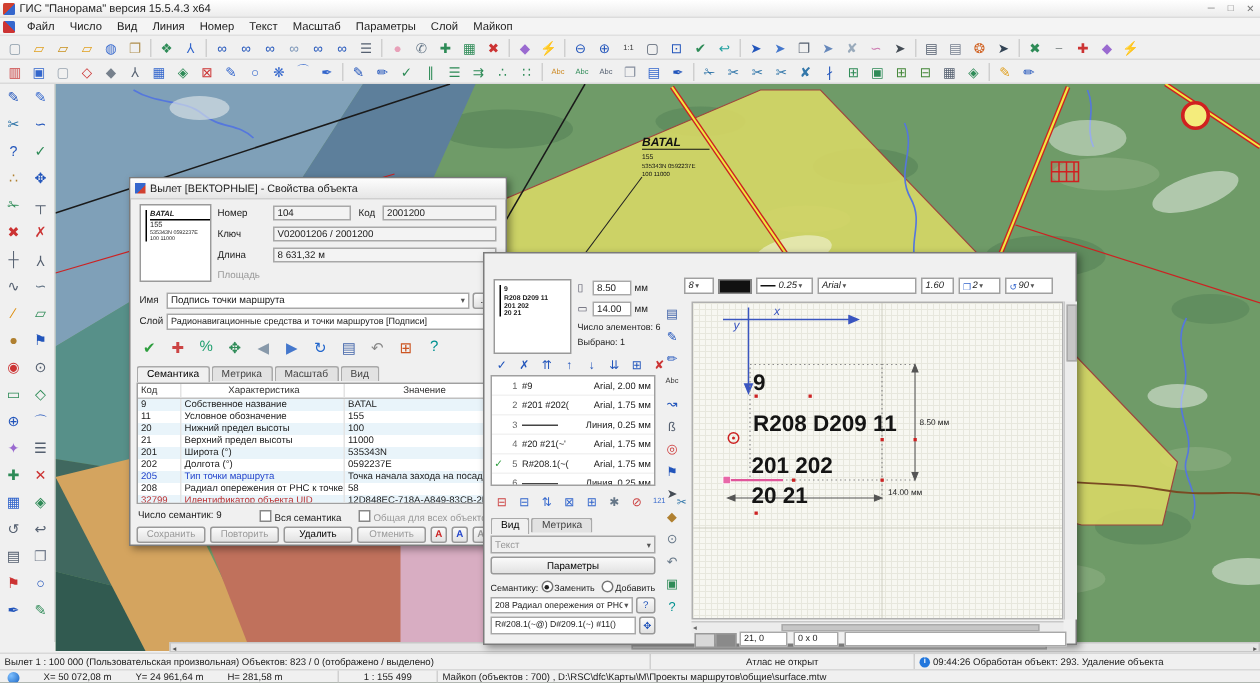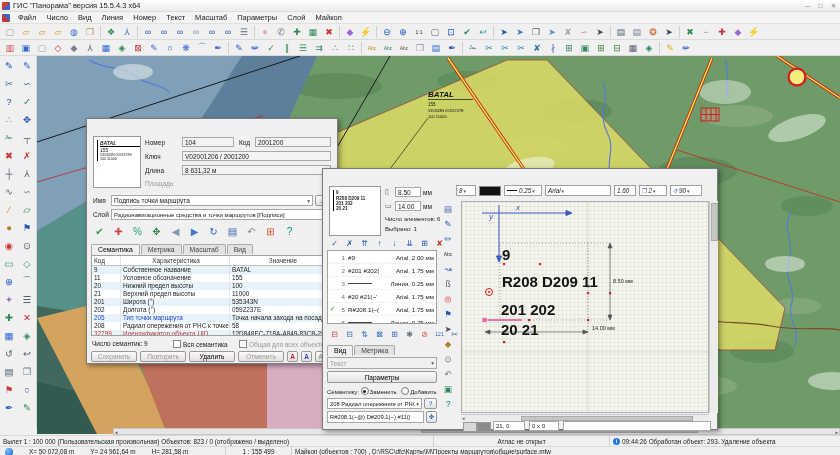--- a/index.html
+++ b/index.html
@@ -361,20 +361,24 @@
         <text x="391" y="41" font-size="8" font-weight="bold" font-style="italic">BATAL</text>
         <line x1="391" y1="43.5" x2="436" y2="43.5" stroke="#111" stroke-width=".7"></line>
         <text x="391" y="50" font-size="4.5">155</text>
         <text x="391" y="56" font-size="4">535343N 0592237E</text>
         <text x="391" y="61.5" font-size="4">100 11000</text>
       </g>
     </svg>
   </div>
 
   <div id="dlg1" class="dlg" style="left:86px;top:118px;width:252px;height:246px;z-index:10;">
+    <div class="dtitle">
+      <span class="dico"></span>
+      <span>Вылет [ВЕКТОРНЫЕ] - Свойства объекта</span>
+    </div>
     <div class="previewbox" style="left:6px;top:17px;width:48px;height:52px;">
       <div class="pvtext" style="font-size:5px;">
         <div style="font-weight:bold;font-style:italic;">BATAL</div>
         <div style="border-top:1px solid #000;">155</div>
         <div style="font-size:3.6px;">535343N 0592237E</div>
         <div style="font-size:3.6px;">100 11000</div>
       </div>
     </div>
     <span class="lbl" style="left:58px;top:20px;">Номер</span>
     <span class="fld" style="left:95px;top:18px;width:52px;height:10px;">104</span>

